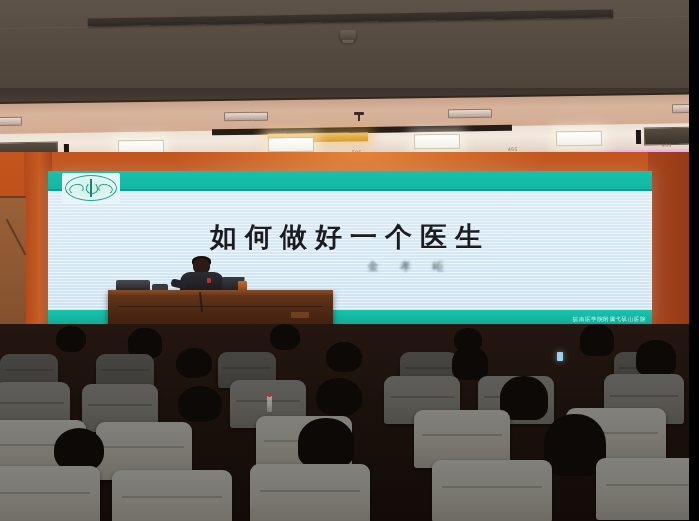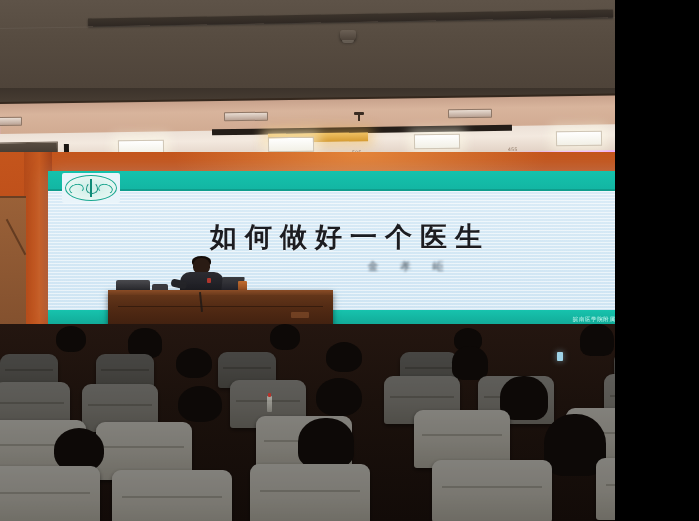--- a/index.html
+++ b/index.html
@@ -1,21 +1,21 @@
 <!DOCTYPE html>
 <html><head>
 <meta charset="utf-8">
 <title>Lecture Hall</title>
 <style>
   html,body{margin:0;padding:0;background:#000;}
   body{font-family:"Liberation Sans", sans-serif;}
 
   #scene{
     position:relative;
-    width:615px;height:521px;
+    width:689px;height:521px;
     overflow:hidden;
     background:#f0abfc;
   }
 
   
   .ceiling-top{
     position:absolute;left:0;top:0;width:699px;height:92px;
     background:linear-gradient(180deg,#5e5348 0%,#564b40 45%,#4e4339 100%);
   }
   .ceiling-slope{

